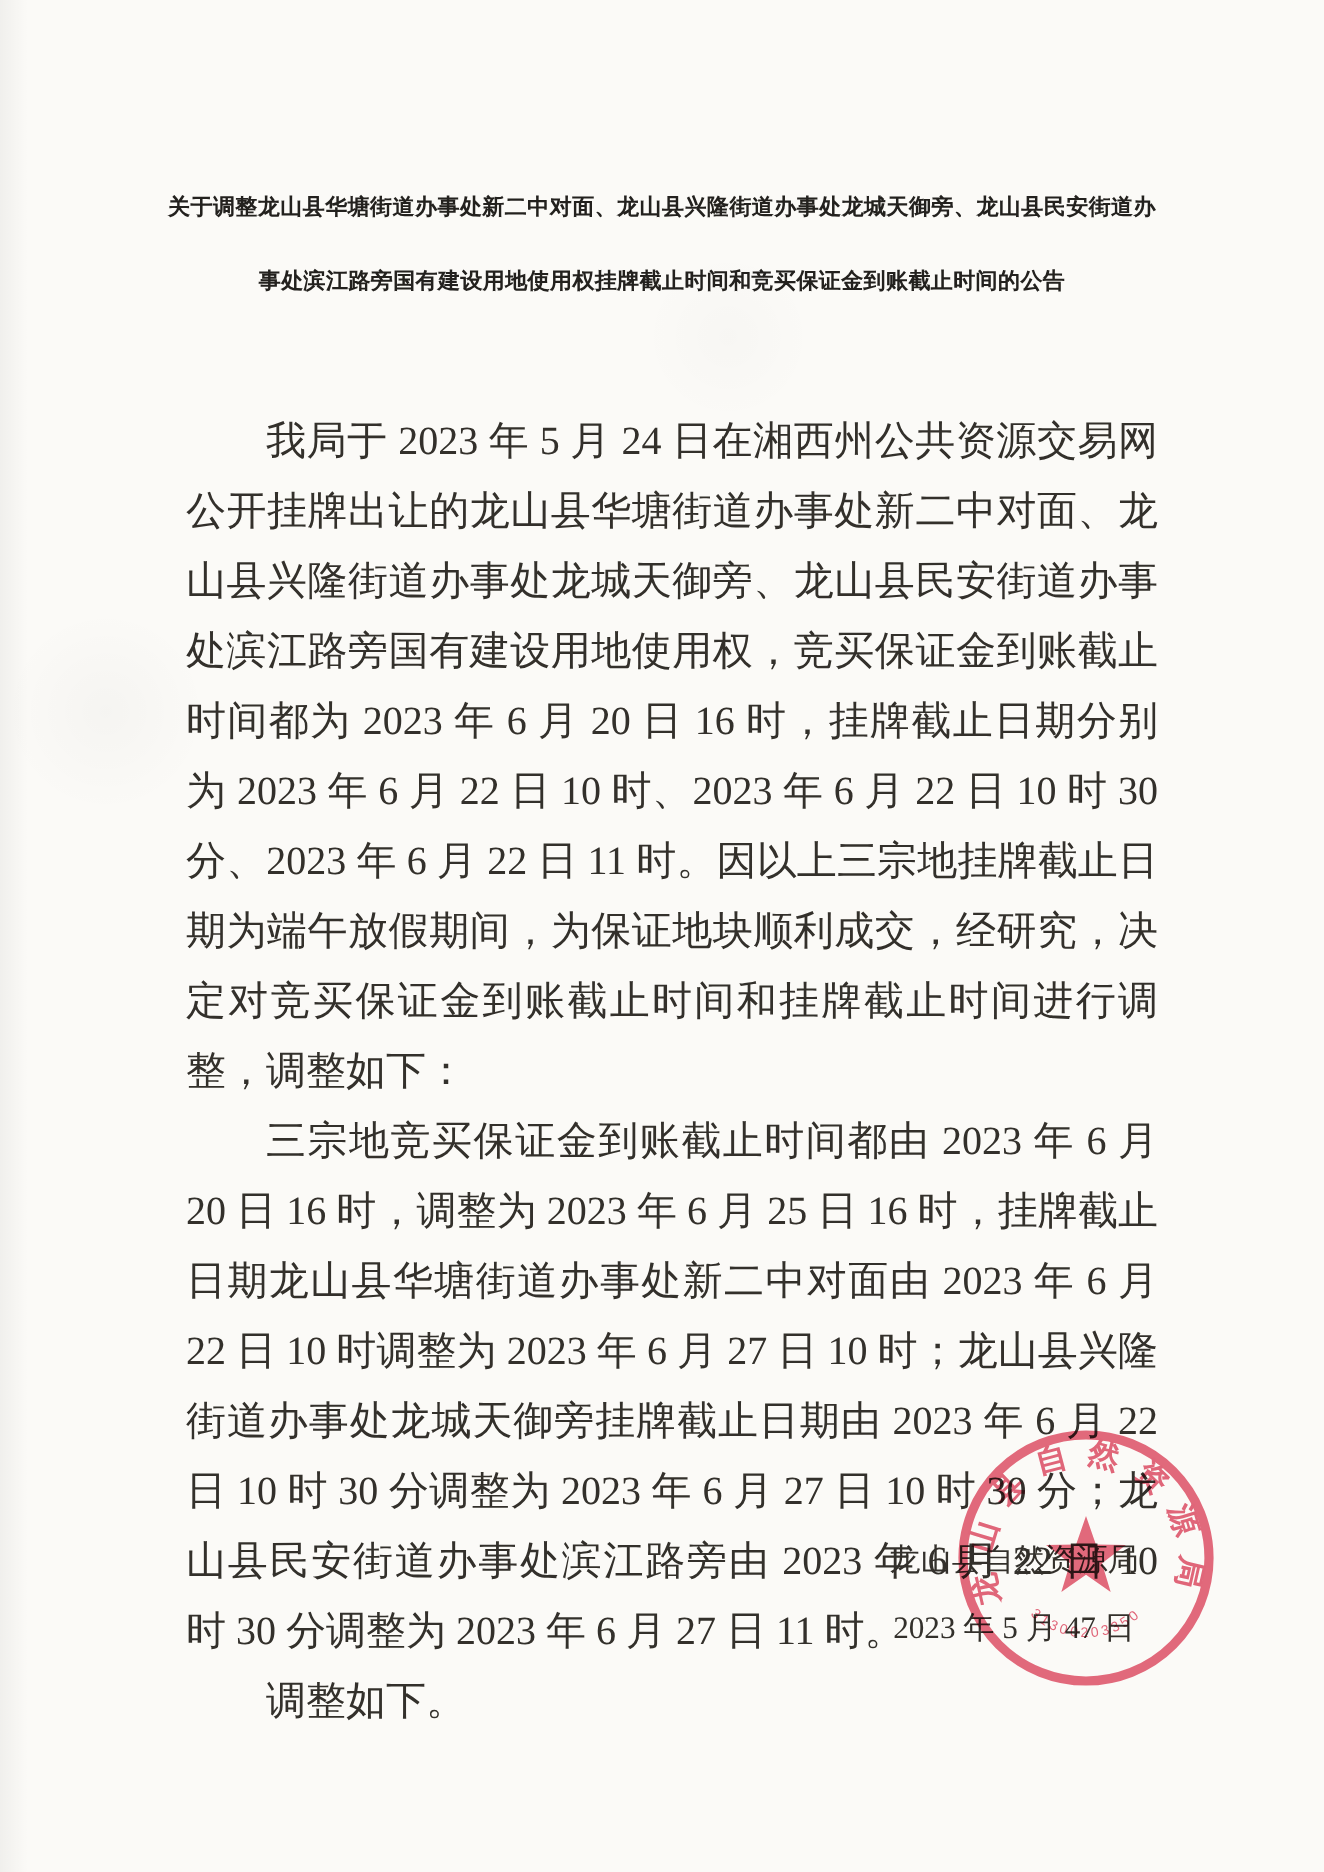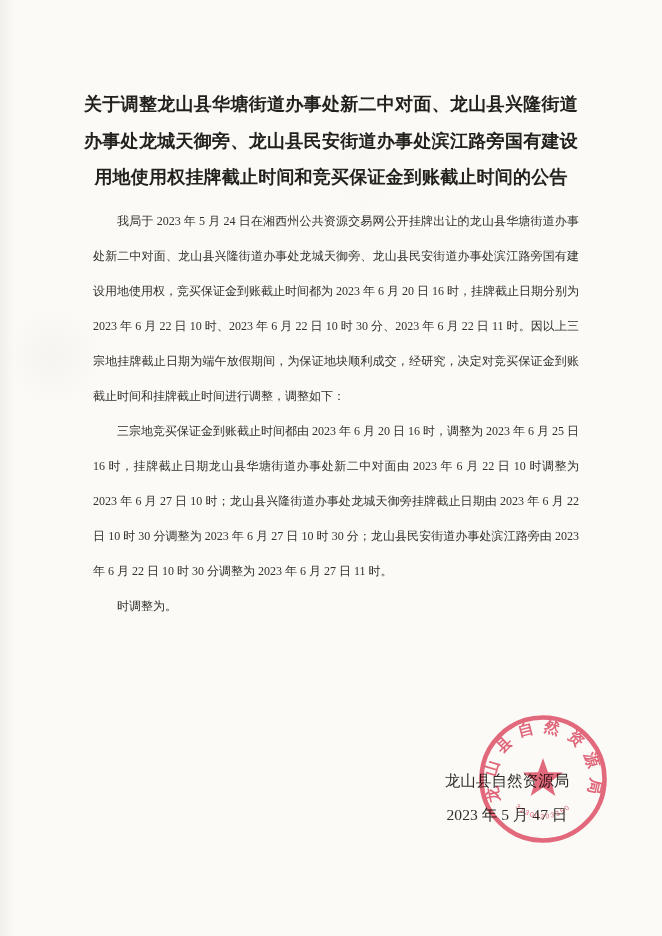--- a/index.html
+++ b/index.html
@@ -21,33 +21,33 @@
     font-family: "Liberation Serif", serif;
   }
   .notice-title {
     position: absolute;
     top: 86px;
     left: 84px;
     width: 494px;
     margin: 0;
     font-family: "Liberation Sans", sans-serif;
     font-weight: bold;
-    font-size: 18px;
+    font-size: 11px;
     line-height: 36.5px;
     color: #23211e;
     text-align: justify;
     text-align-last: center;
     letter-spacing: 0.2px;
   }
   .notice-body {
     position: absolute;
     top: 204px;
     left: 93px;
     width: 486px;
-    font-size: 12px;
+    font-size: 20px;
     line-height: 35px;
     color: #33302b;
     text-align: justify;
   }
   .notice-body p {
     margin: 0;
     text-indent: 2em;
   }
   .notice-body p.closing {
     text-align: left;
@@ -97,21 +97,21 @@
 </head>
 <body>
 
 <div class="page">
 
   <h1 class="notice-title">关于调整龙山县华塘街道办事处新二中对面、龙山县兴隆街道办事处龙城天御旁、龙山县民安街道办事处滨江路旁国有建设用地使用权挂牌截止时间和竞买保证金到账截止时间的公告</h1>
 
   <div class="notice-body">
     <p>我局于 2023 年 5 月 24 日在湘西州公共资源交易网公开挂牌出让的龙山县华塘街道办事处新二中对面、龙山县兴隆街道办事处龙城天御旁、龙山县民安街道办事处滨江路旁国有建设用地使用权，竞买保证金到账截止时间都为 2023 年 6 月 20 日 16 时，挂牌截止日期分别为 2023 年 6 月 22 日 10 时、2023 年 6 月 22 日 10 时 30 分、2023 年 6 月 22 日 11 时。因以上三宗地挂牌截止日期为端午放假期间，为保证地块顺利成交，经研究，决定对竞买保证金到账截止时间和挂牌截止时间进行调整，调整如下：</p>
     <p>三宗地竞买保证金到账截止时间都由 2023 年 6 月 20 日 16 时，调整为 2023 年 6 月 25 日 16 时，挂牌截止日期龙山县华塘街道办事处新二中对面由 2023 年 6 月 22 日 10 时调整为 2023 年 6 月 27 日 10 时；龙山县兴隆街道办事处龙城天御旁挂牌截止日期由 2023 年 6 月 22 日 10 时 30 分调整为 2023 年 6 月 27 日 10 时 30 分；龙山县民安街道办事处滨江路旁由 2023 年 6 月 22 日 10 时 30 分调整为 2023 年 6 月 27 日 11 时。</p>
-    <p class="closing">时调整为。</p>
+    <p class="closing">调整如下。</p>
   </div>
 
   <div class="signature-block">
     <div>龙山县自然资源局</div>
     <div>2023 年 5 月 47 日</div>
   </div>
 
   <svg class="official-seal" viewBox="-68 -68 136 136" xmlns="http://www.w3.org/2000/svg">
     <defs>
       <path id="seal-top-arc" d="M -40.7,23.5 A 47,47 0 1 1 40.7,23.5" fill="none"></path>

